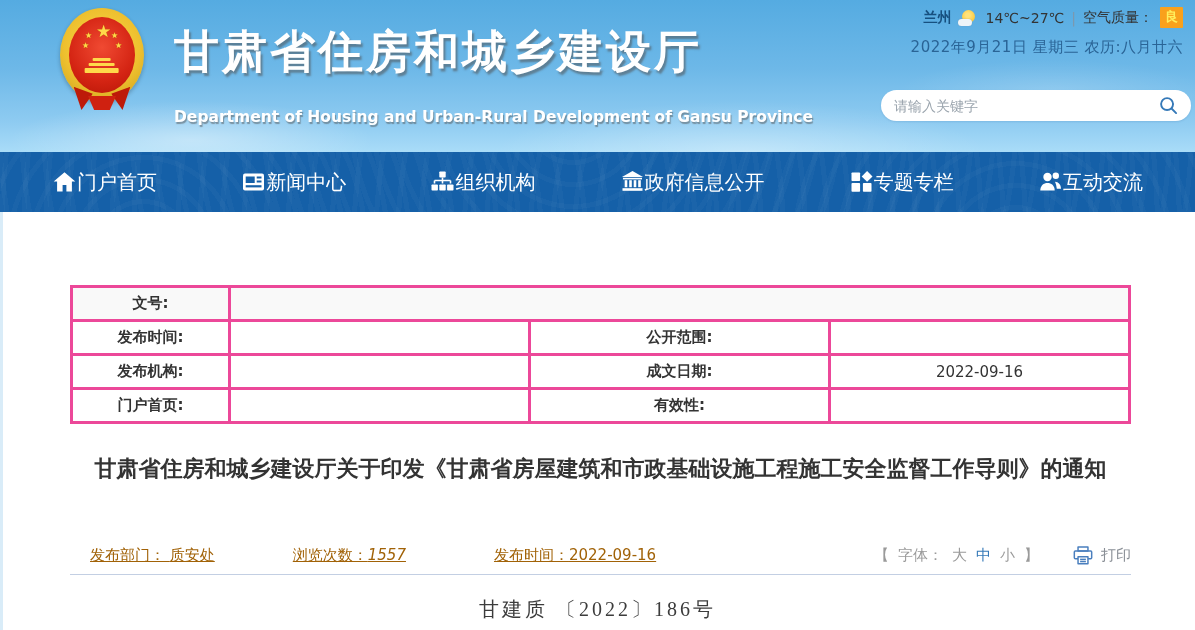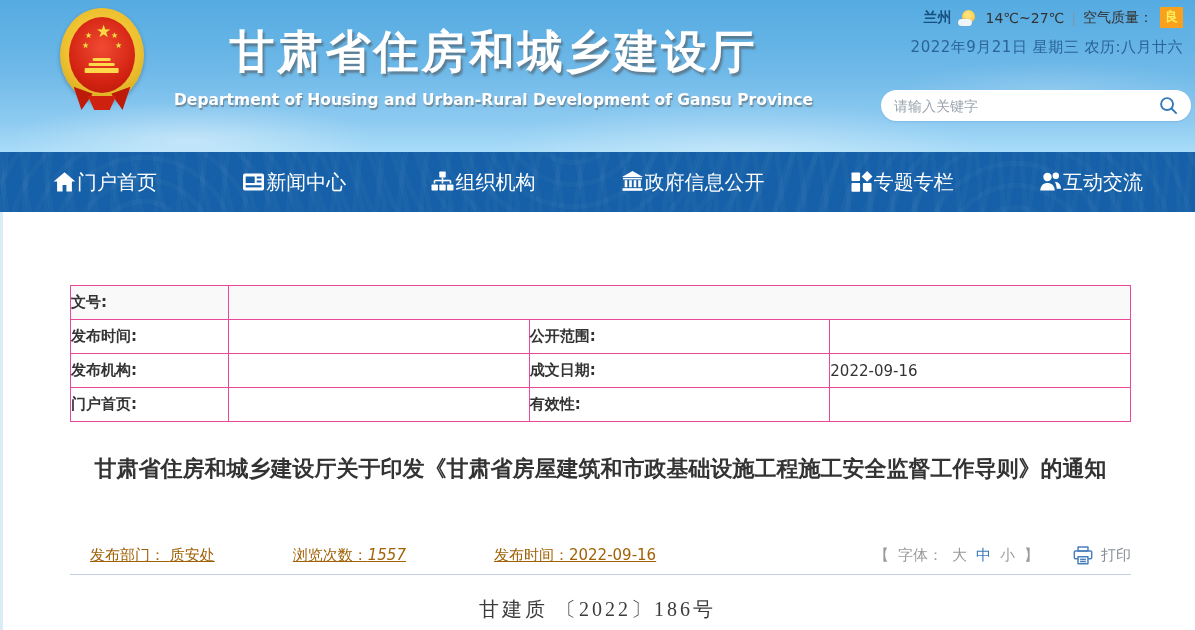--- a/index.html
+++ b/index.html
@@ -38,22 +38,22 @@
   .gate .g3 { width:34px; height:5px; }
   .ribbon-c { position:absolute; left:50%; top:90px; transform:translateX(-50%); width:28px; height:14px;
     background:#cf2110; clip-path:polygon(0 0,100% 0,78% 100%,22% 100%); }
   .ribbon-l { position:absolute; left:14px; top:82px; width:20px; height:22px; background:#bd1a09;
     clip-path:polygon(0 0,100% 20%,55% 100%); transform:rotate(8deg); }
   .ribbon-r { position:absolute; right:14px; top:82px; width:20px; height:22px; background:#bd1a09;
     clip-path:polygon(100% 0,0 20%,45% 100%); transform:rotate(-8deg); }
 
   .titles { margin-left:28px; padding-top:16px; }
   .site-title { font-size:45px; font-weight:bold; color:#fff; letter-spacing:3px; white-space:nowrap;
-    text-shadow:2px 3px 2px rgba(80,80,80,.55);text-align:center; }
-  .site-subtitle { margin-top:9px; font-size:15.5px; font-weight:bold; color:#fff; white-space:nowrap;
+    text-shadow:2px 3px 2px rgba(80,80,80,.55); }
+  .site-subtitle { margin-top:26px; font-size:15.5px; font-weight:bold; color:#fff; white-space:nowrap;
     text-shadow:1px 2px 1px rgba(80,80,80,.5); }
 
   
   .topbar { position:absolute; top:7px; right:12px; display:flex; align-items:center; gap:7px;
     font-size:14px; color:#333; }
   .city { font-weight:bold; color:#17507f; }
   .sun-icon { position:relative; width:20px; height:16px; display:inline-block; }
   .sun-icon .sun { position:absolute; left:4px; top:0; width:13px; height:13px; border-radius:50%;
     background:radial-gradient(circle at 45% 40%, #ffe27a 20%, #fbc93d 70%, #f2ae24 100%); }
   .sun-icon .cloud { position:absolute; left:0; bottom:0; width:14px; height:7px; border-radius:7px;
@@ -82,22 +82,22 @@
     height:100%; padding:0 52px; }
   .nav-item { display:flex; align-items:center; color:#fff; font-size:20px; cursor:pointer;
     white-space:nowrap; }
   .nav-item svg { display:block; }
 
   
   .left-strip { position:absolute; left:0; top:212px; bottom:0; width:3px; background:#d9ecf8; }
 
   table.doc-table { position:absolute; top:285px; left:70px; width:1061px; border-collapse:collapse;
     table-layout:fixed; }
-  table.doc-table td { border:1px solid #ec4899; height:34px; font-size:15px; color:#333;
-    text-align:left; vertical-align:middle; background:#fff; }
+  table.doc-table td { border:3px solid #ec4899; height:34px; font-size:15px; color:#333;
+    text-align:center; vertical-align:middle; background:#fff; }
   td.lbl { font-weight:bold; width:158px; }
   td.val-wide { width:373px; }
   tr.first td { background:#f9f9f9; }
 
   .article-title { position:absolute; top:450px; left:70px; width:1061px; text-align:center;
     font-size:22px; font-weight:bold; color:#333; line-height:37px; }
 
   .meta { position:absolute; top:546px; left:70px; width:1061px; display:flex; align-items:center;
     font-size:15px; }
   .meta .red { color:#a16207;text-decoration:underline; }

